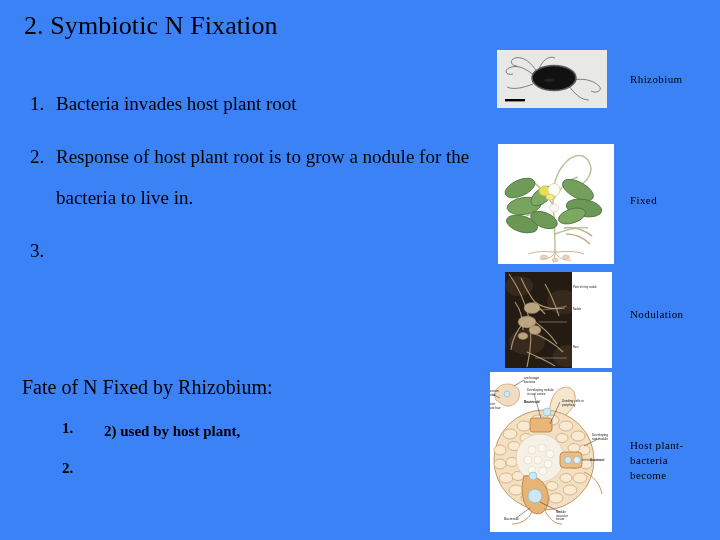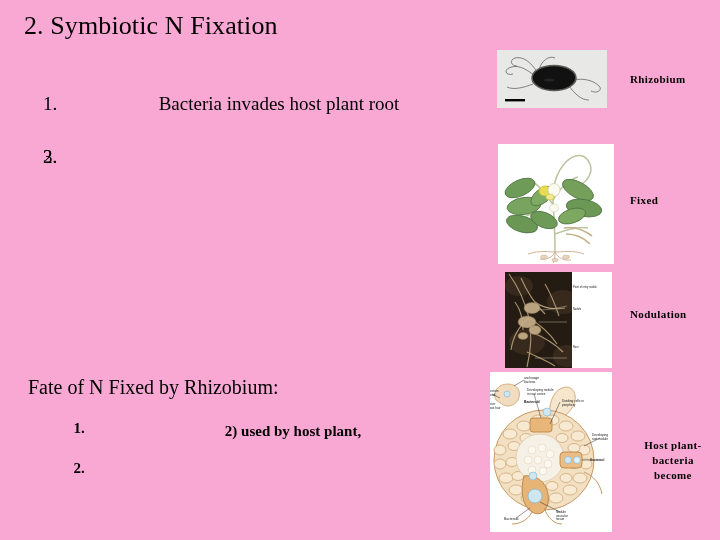--- a/index.html
+++ b/index.html
@@ -13,22 +13,21 @@
     position: relative;
     overflow: hidden;
     font-family: "Liberation Serif", "DejaVu Serif", serif;
     color: #000000;
   }
 
   
   #slide {
     position: absolute;
     inset: 0;
-    background: #f9a8d4;
-    text-align: center;
+    background: #3b82f6;
   }
 
   
   #slide-title {
     position: absolute;
     left: 24px;
     top: 10px;
     font-size: 26px;
     line-height: 32px;
     letter-spacing: 0.1px;
@@ -48,34 +47,34 @@
   }
   .main-num {
     position: absolute;
     left: 2px;
     top: 0;
     width: 40px;
     font-size: 19px;
     line-height: 41px;
   }
   .main-text {
-    margin-left: 42px;
+    margin-left: 28px;
     font-size: 19px;
     line-height: 41px;
   }
   .main-text sub {
     font-size: 0.66em;
     vertical-align: -0.22em;
     line-height: 0;
   }
 
   
   #fate-heading {
     position: absolute;
-    left: 28px;
+    left: 22px;
     top: 374px;
     font-size: 20px;
     line-height: 26px;
     white-space: nowrap;
   }
 
   
   #fate-list {
     position: absolute;
     left: 62px;
@@ -100,21 +99,21 @@
     font-size: 15px;
     line-height: 33px;
     font-weight: 600;
   }
 
   
   .figure-caption {
     position: absolute;
     font-size: 11px;
     line-height: 15px;
-    font-weight: bold;
+    font-weight: normal;
     letter-spacing: 0.4px;
     font-family: "Liberation Serif", "DejaVu Serif", serif;
   }
 
   .figure-img {
     position: absolute;
     overflow: hidden;
   }
 
   
@@ -183,20 +182,21 @@
 
   <div id="main-list">
 
     <div class="main-item">
       <span class="main-num">1.</span>
       <div class="main-text">Bacteria invades host plant root</div>
     </div>
 
     <div class="main-item">
       <span class="main-num">2.</span>
+      <div class="main-text">Response of host plant root is to grow a nodule for the bacteria to live in.</div>
     </div>
 
     <div class="main-item">
       <span class="main-num">3.</span>
     </div>
 
   </div>
 
   <div id="fate-heading">Fate of N Fixed by Rhizobium:</div>
 

